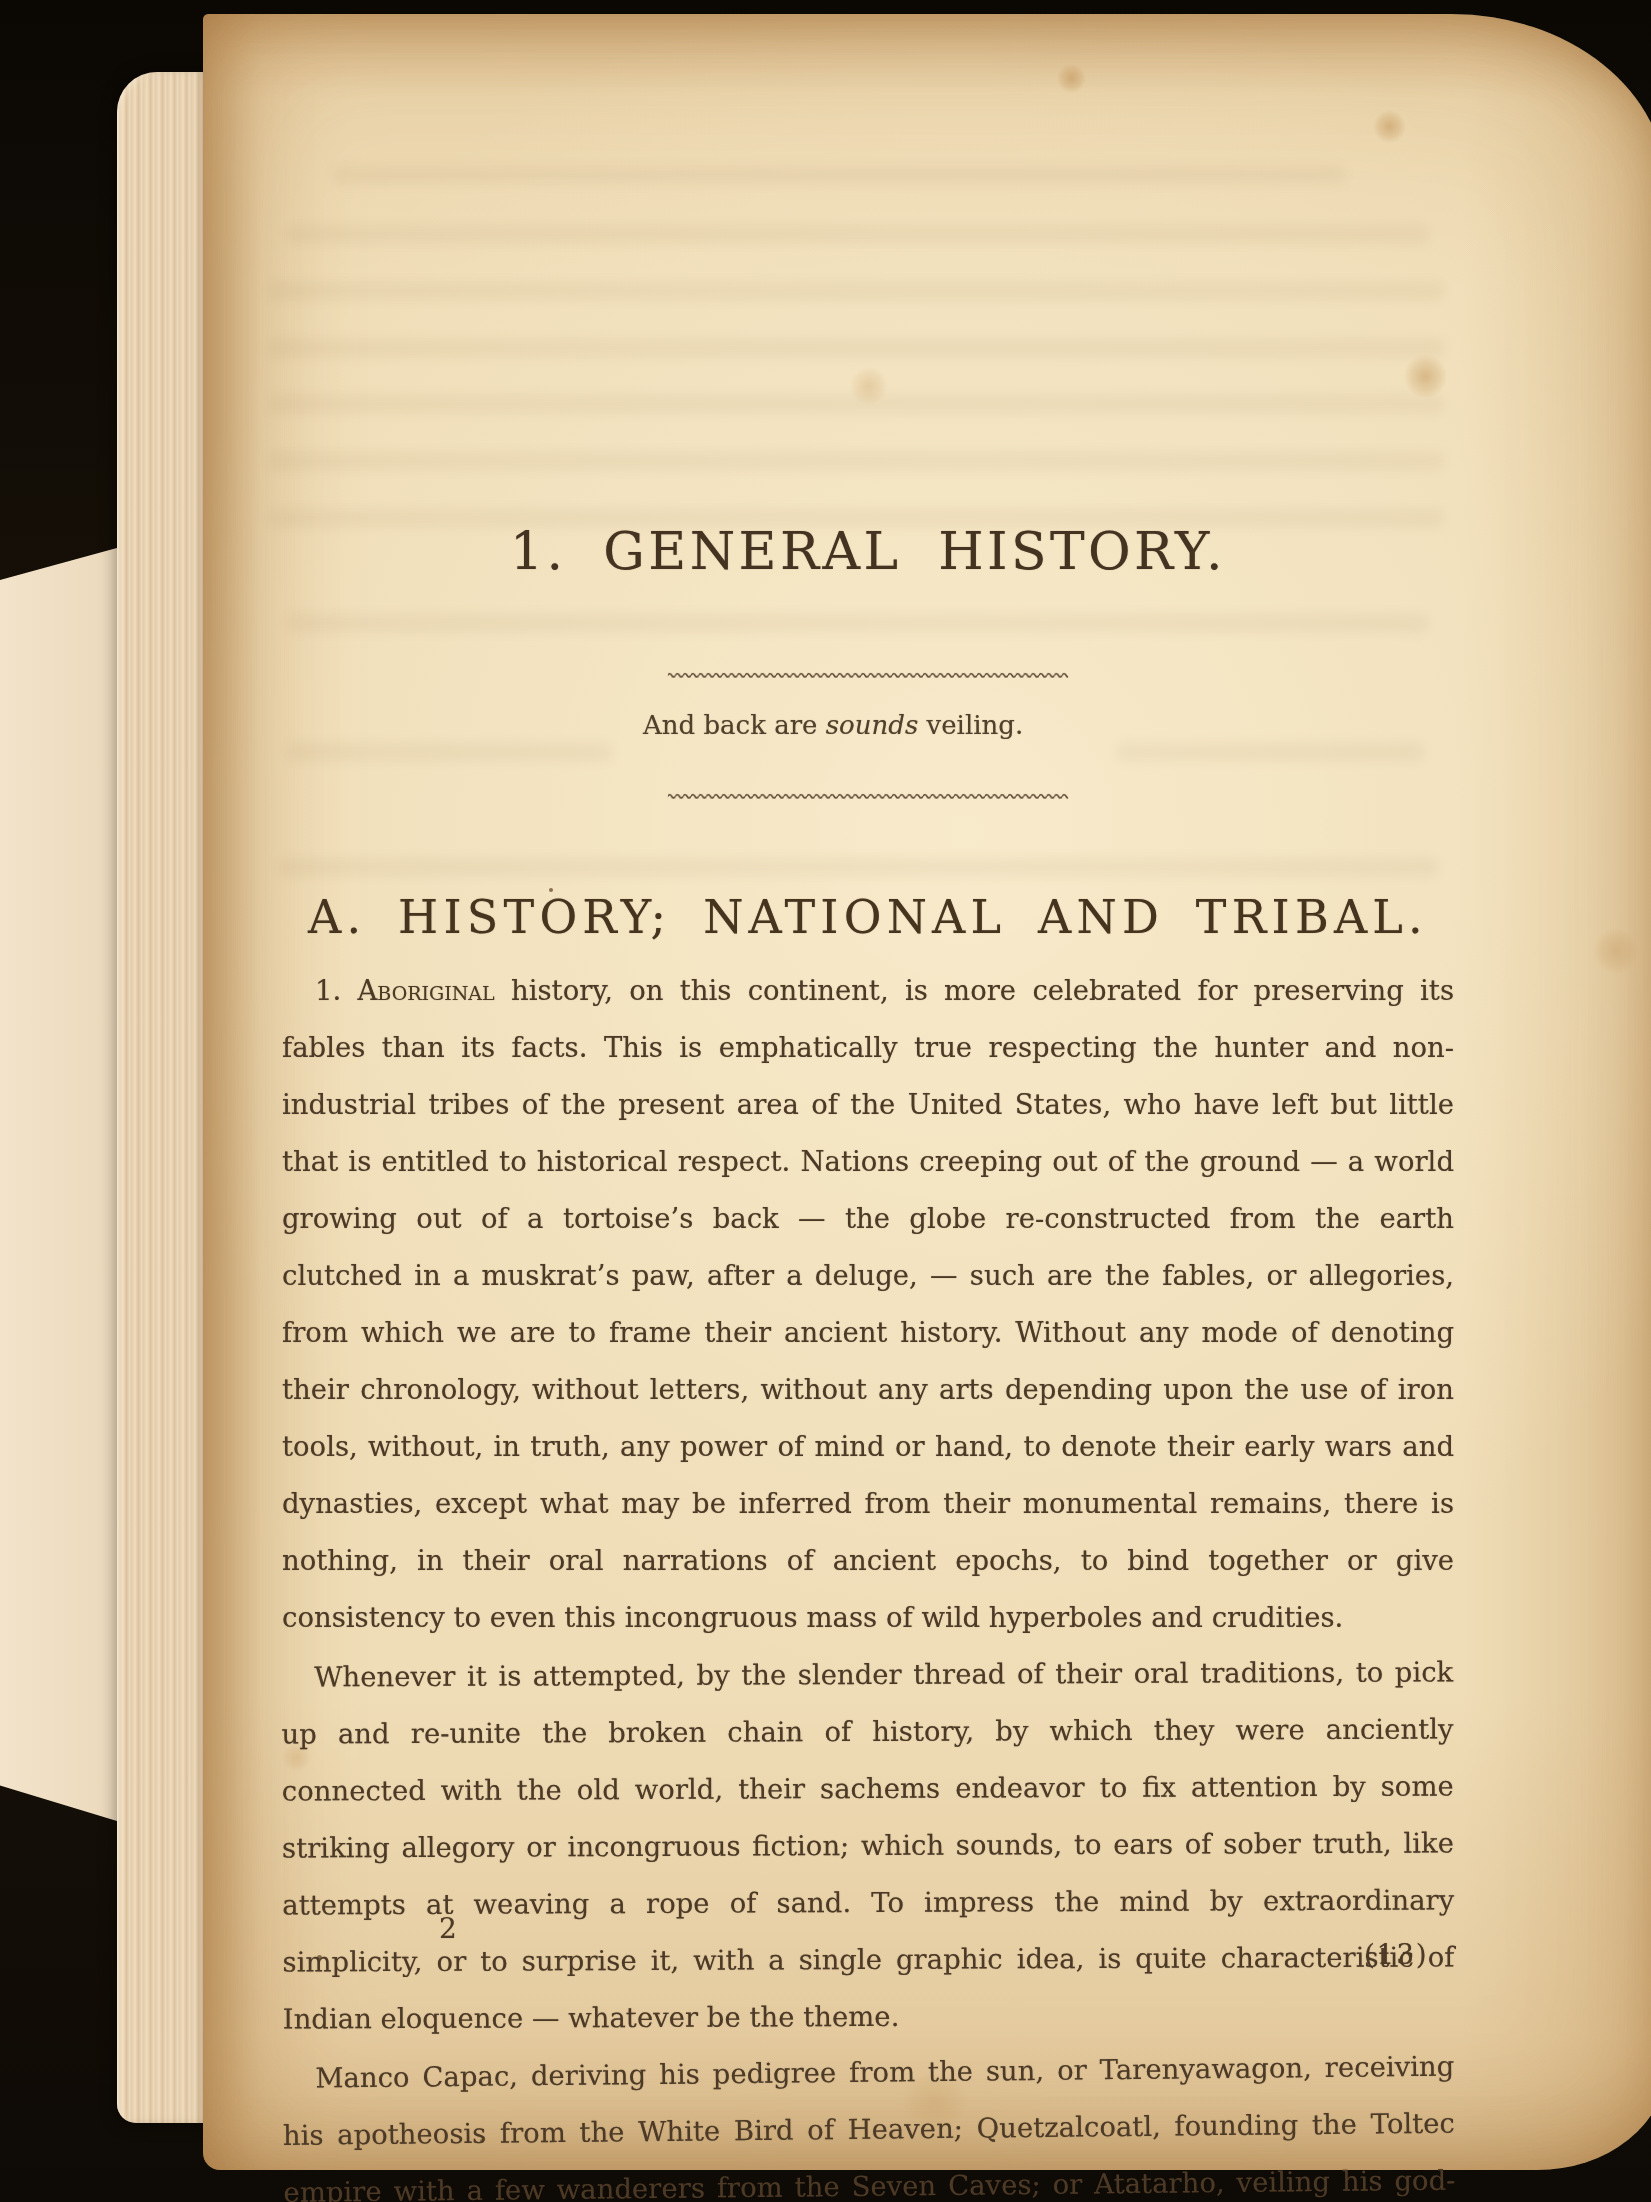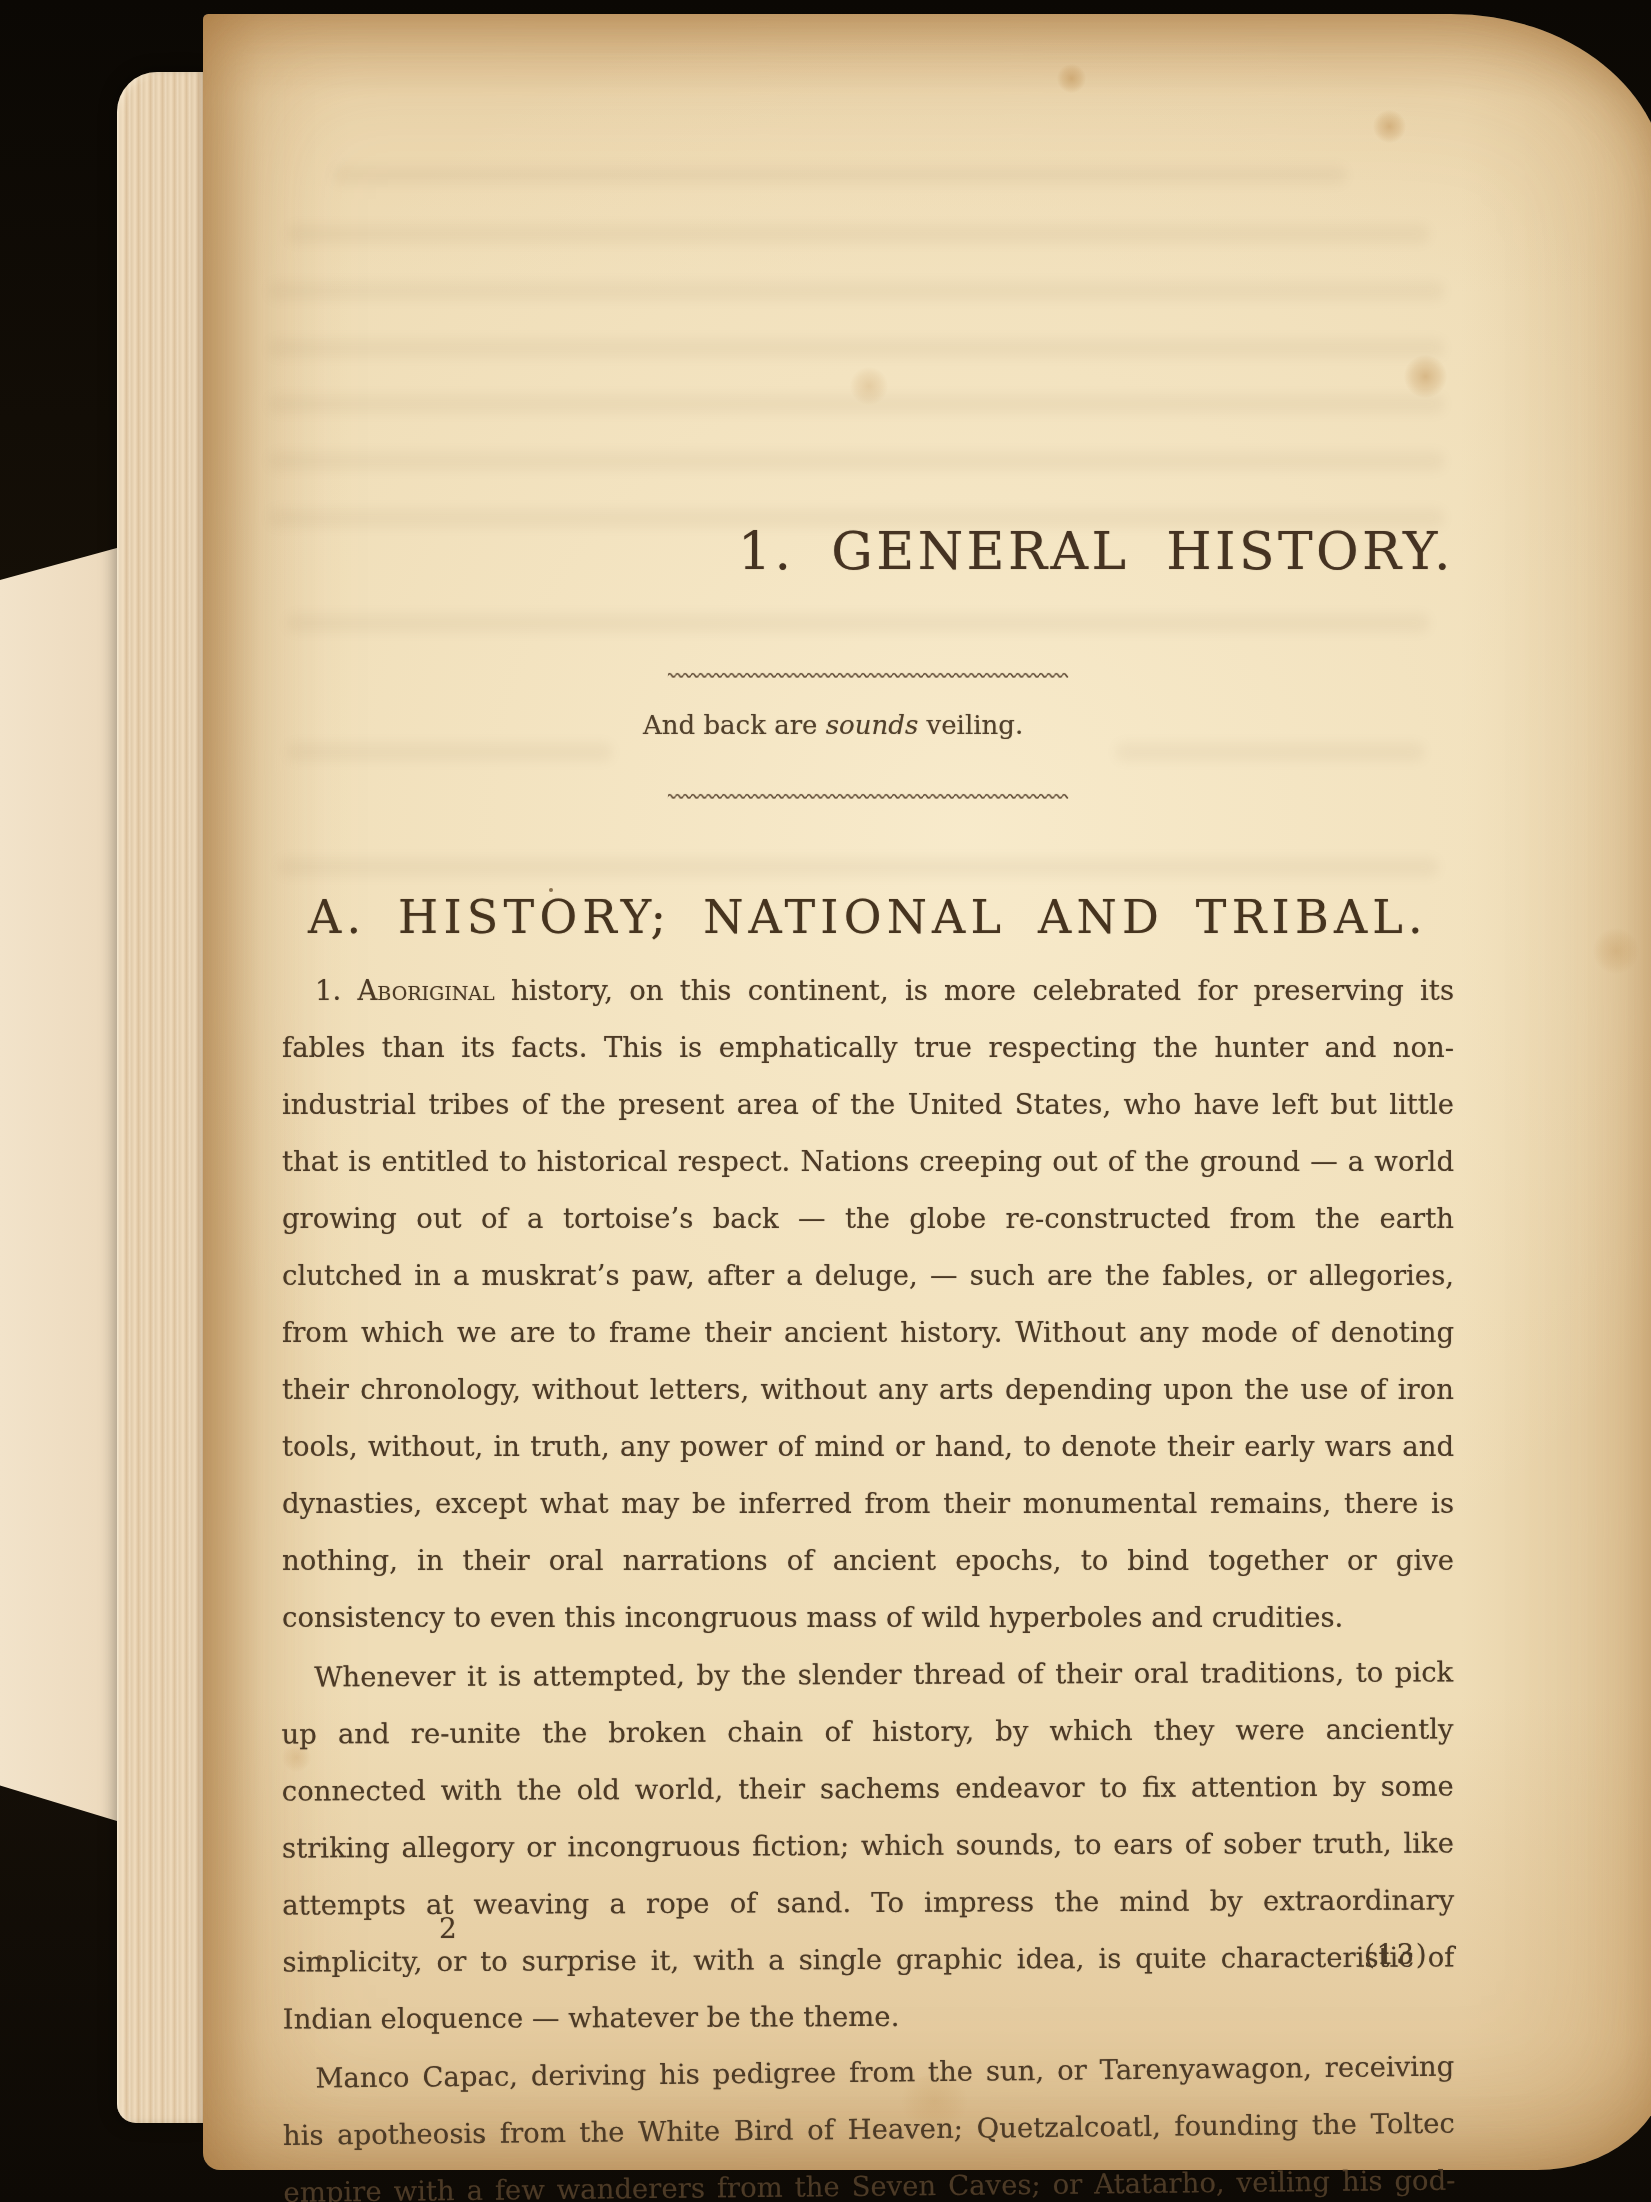--- a/index.html
+++ b/index.html
@@ -42,21 +42,21 @@
   
   .ghost{position:absolute;height:20.6px;background:#86663e;opacity:.062;filter:blur(5.2px);border-radius:10.3px;}
   
   .spot{position:absolute;border-radius:50%;
     background:radial-gradient(circle, rgba(178,124,56,.40) 0%, rgba(178,124,56,.18) 45%, rgba(178,124,56,0) 72%);}
   .speck{position:absolute;border-radius:50%;background:#6d5433;opacity:.8;}
 
   .content{position:absolute;left:282px;top:0;width:1172px;color:#4c3a26;
     text-shadow:0 0 1px rgba(74,56,38,.5);}
   .chapter-title{
-    position:absolute;top:521px;left:0;width:100%;text-align:right;
+    position:absolute;top:521px;left:0;width:100%;text-align:center;
     font-size:52px;letter-spacing:3.4px;word-spacing:17px;color:#453322;white-space:nowrap;
   }
   .rule{position:absolute;left:50%;transform:translateX(-50%);width:401px;height:8.6px;}
   .rule-1{top:671px;}
   .rule-2{top:792px;}
   .epigraph{position:absolute;top:709px;left:361px;width:496px;font-size:26px;line-height:33px;color:#51402b;}
   .epigraph .cite{display:block;text-align:right;margin-top:8.6px;padding-right:3.4px;}
   .sc{font-variant:small-caps;}
   .section-heading{
     position:absolute;top:890px;left:0;width:100%;text-align:center;

